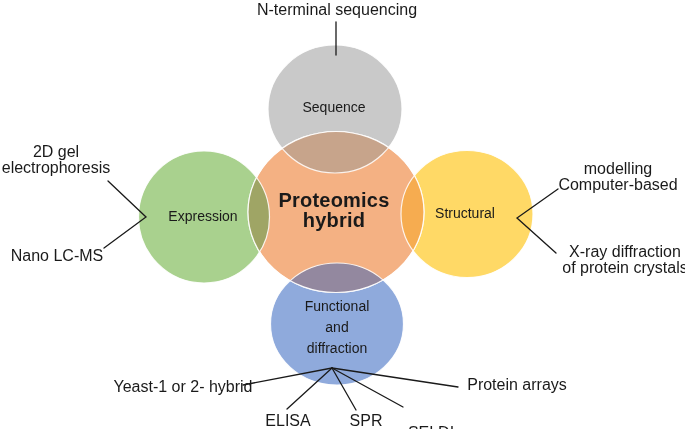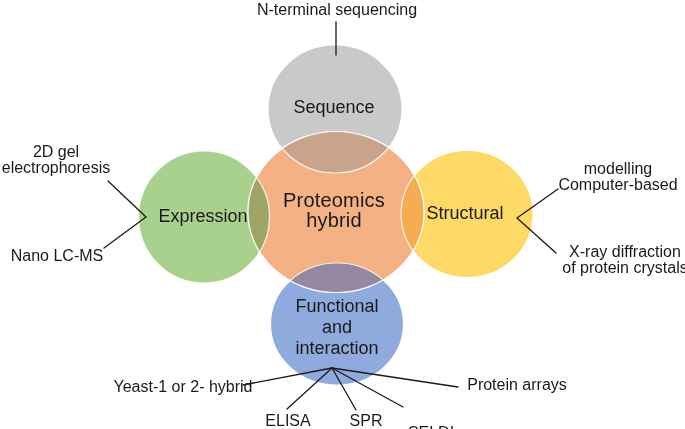--- a/index.html
+++ b/index.html
@@ -15,22 +15,22 @@
   .stage svg { position: absolute; left: 0; top: 0; }
   .label {
     position: absolute;
     transform: translate(-50%, -50%);
     white-space: nowrap;
     text-align: center;
     font-size: 16px;
     line-height: 16px;
     color: #1a1a1a;
   }
-  .area-label { font-size: 18px; line-height: 21px; }
-  .center-label { font-size: 20px; font-weight: normal; line-height: 19.5px; letter-spacing: 0.2px; }
+  .area-label { font-size: 14px; line-height: 21px; }
+  .center-label { font-size: 20px; font-weight: bold; line-height: 19.5px; letter-spacing: 0.2px; }
 </style>
 </head>
 <body>
 
 <div class="stage">
 
   <svg width="685" height="429" viewBox="0 0 685 429">
     <defs>
       <clipPath id="clipCenter">
         <ellipse cx="336" cy="212" rx="88" ry="80.5"></ellipse>
@@ -90,21 +90,21 @@
   <div class="label" style="left:431px; top:433px">SELDI</div>
   <div class="label" style="left:517px; top:385px">Protein arrays</div>
 
   <div class="label area-label" style="left:334px; top:107px">Sequence</div>
   <div class="label area-label" style="left:203px; top:216px">Expression</div>
   <div class="label area-label" style="left:465px; top:213px">Structural</div>
 
   <div class="label area-label" style="left:337px; top:327px">
     <div>Functional</div>
     <div>and</div>
-    <div>interaction</div>
+    <div>diffraction</div>
   </div>
 
   <div class="label center-label" style="left:334px; top:210px">
     <div>Proteomics</div>
     <div>hybrid</div>
   </div>
 
 </div>
 
 </body></html>

